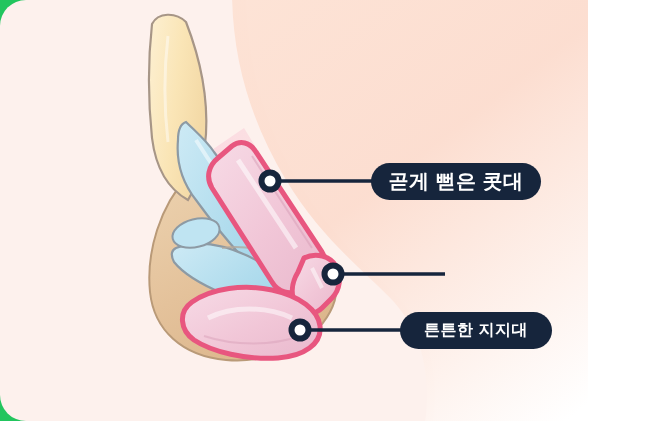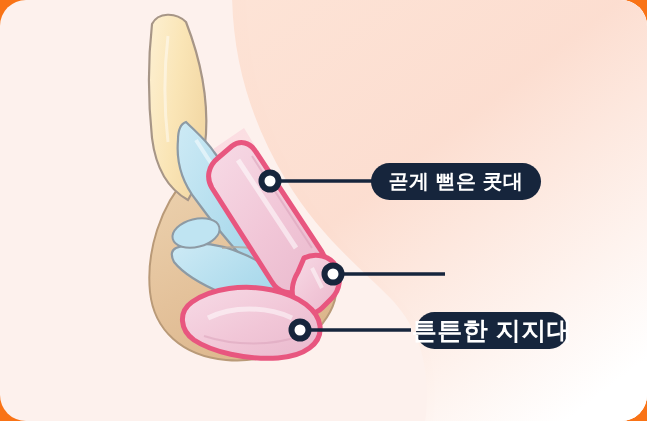--- a/index.html
+++ b/index.html
@@ -1,30 +1,30 @@
 <!DOCTYPE html>
 <html><head>
 <meta charset="utf-8">
 <style>
   html,body{margin:0;padding:0;background:#ffffff;}
   #stage{
-    position:relative;width:647px;height:421px;overflow:hidden;
+    position:relative;width:588px;height:421px;overflow:hidden;
     font-family:"Liberation Sans","DejaVu Sans",sans-serif;
-    background:#f97316;
+    background:#22c55e;
   }
   #bgcard{position:absolute;inset:0;border-radius:26px;background:#fdf1ed;}
   #art{position:absolute;left:0;top:0;width:647px;height:421px;}
   .pill{
     position:absolute;display:flex;align-items:center;justify-content:center;
     background:#16253c;border-radius:999px;color:#ffffff;
     font-weight:700;letter-spacing:0.5px;white-space:nowrap;
   }
   #pill1{left:371px;top:163px;width:170px;height:37px;font-size:20px;}
   #pill2{left:438px;top:256px;width:118px;height:37px;font-size:20px;}
-  #pill3{left:416px;top:312px;width:152px;height:37px;font-size:25px;}
+  #pill3{left:400px;top:312px;width:152px;height:37px;font-size:16px;}
 </style>
 </head>
 <body>
 
 <div id="stage">
 
   <div id="bgcard"></div>
 
   <svg id="art" viewBox="0 0 647 421">
     <defs>

